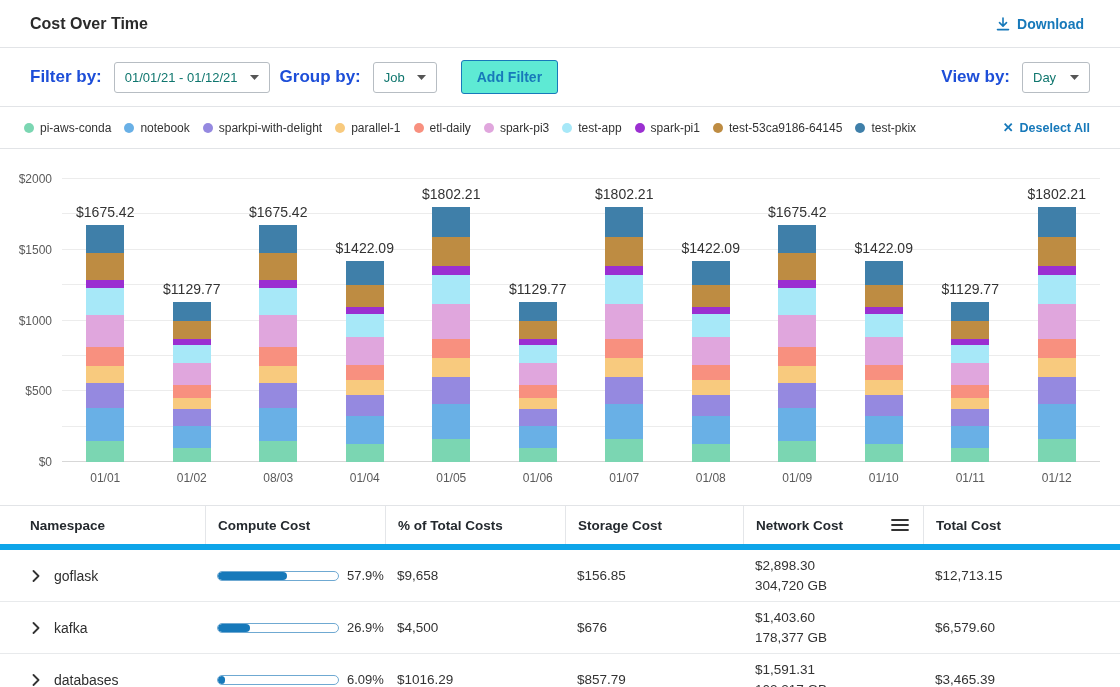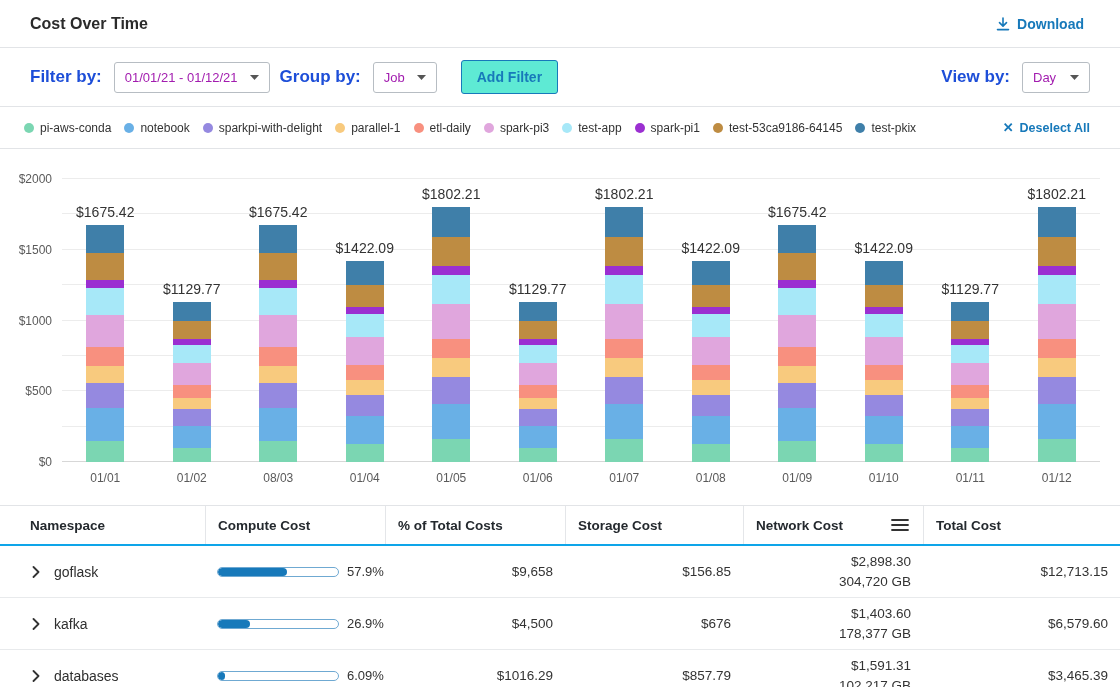--- a/index.html
+++ b/index.html
@@ -22,21 +22,21 @@
     background: none; border: none; font-family: inherit;
   }
   .filter-row {
     display: flex; align-items: center; gap: 10px;
     padding: 12px 30px; border-bottom: 1px solid #e2e4e7;
   }
   .flabel { font-size: 17px; font-weight: 700; color: #1d4ed8; margin-right: 2px; }
   .dropdown {
     display: inline-flex; align-items: center; justify-content: space-between; gap: 12px;
     border: 1px solid #b7bdc3; border-radius: 3px; background: #fff;
-    padding: 7px 10px; font-size: 13px; color: #a21caf; cursor: pointer; white-space: nowrap;
+    padding: 7px 10px; font-size: 13px; color: #0f766e; cursor: pointer; white-space: nowrap;
     font-family: inherit;
   }
   .dd-date { min-width: 150px; }
   .dd-group { min-width: 62px; margin-right: 14px; }
   .dd-view { min-width: 68px; }
   .add-filter-btn {
     border: 1px solid #1779BA; color: #1779BA; background: #5eead4;
     font-weight: 700; font-size: 14px; padding: 8px 15px; border-radius: 3px;
     cursor: pointer; font-family: inherit;
   }
@@ -82,31 +82,31 @@
   .x-axis { display: flex; margin-left: 46px; padding: 9px 0 16px 0; }
   .x-label { flex: 1; text-align: center; font-size: 12px; color: #5a5a5a; }
 
   
   .table-section { border-top: 1px solid #e2e4e7; margin-top: 4px; }
   .trow {
     display: grid;
     grid-template-columns: 205px 180px 180px 178px 180px 1fr;
     align-items: center;
   }
-  .thead { border-bottom: 2px solid #0ea5e9; }
+  .thead { border-bottom: 6px solid #0ea5e9; }
   .th {
     font-weight: 700; font-size: 13.5px; color: #24292e;
     padding: 10px 12px; cursor: pointer;
     align-self: stretch; display: flex; align-items: center;
   }
   .th + .th { border-left: 1px solid #e4e6e9; }
   .th.first { padding-left: 30px; }
   .th.netcost { justify-content: space-between; gap: 8px; }
   .menu-btn { background: none; border: none; cursor: pointer; padding: 2px; display: flex; }
-  .trow.data { border-bottom: 1px solid #e8eaec; min-height: 47px; text-align: right; }
+  .trow.data { border-bottom: 1px solid #e8eaec; min-height: 47px; }
   .td { padding: 6px 12px; font-size: 13.5px; color: #333; }
   .td.ns { display: flex; align-items: center; gap: 12px; padding-left: 30px; }
   .chev { display: flex; align-items: center; cursor: pointer; background: none; border: none; padding: 2px; }
   .nsname { font-size: 14px; color: #2f2f2f; }
   .td.pct { display: flex; align-items: center; gap: 8px; }
   .pbar {
     width: 122px; height: 10px; border: 1px solid #6FA9D2; border-radius: 6px;
     background: #fff; overflow: hidden; flex: 0 0 auto; display: block;
   }
   .pfill { display: block; height: 100%; background: #1779BA; border-radius: 5px; }

